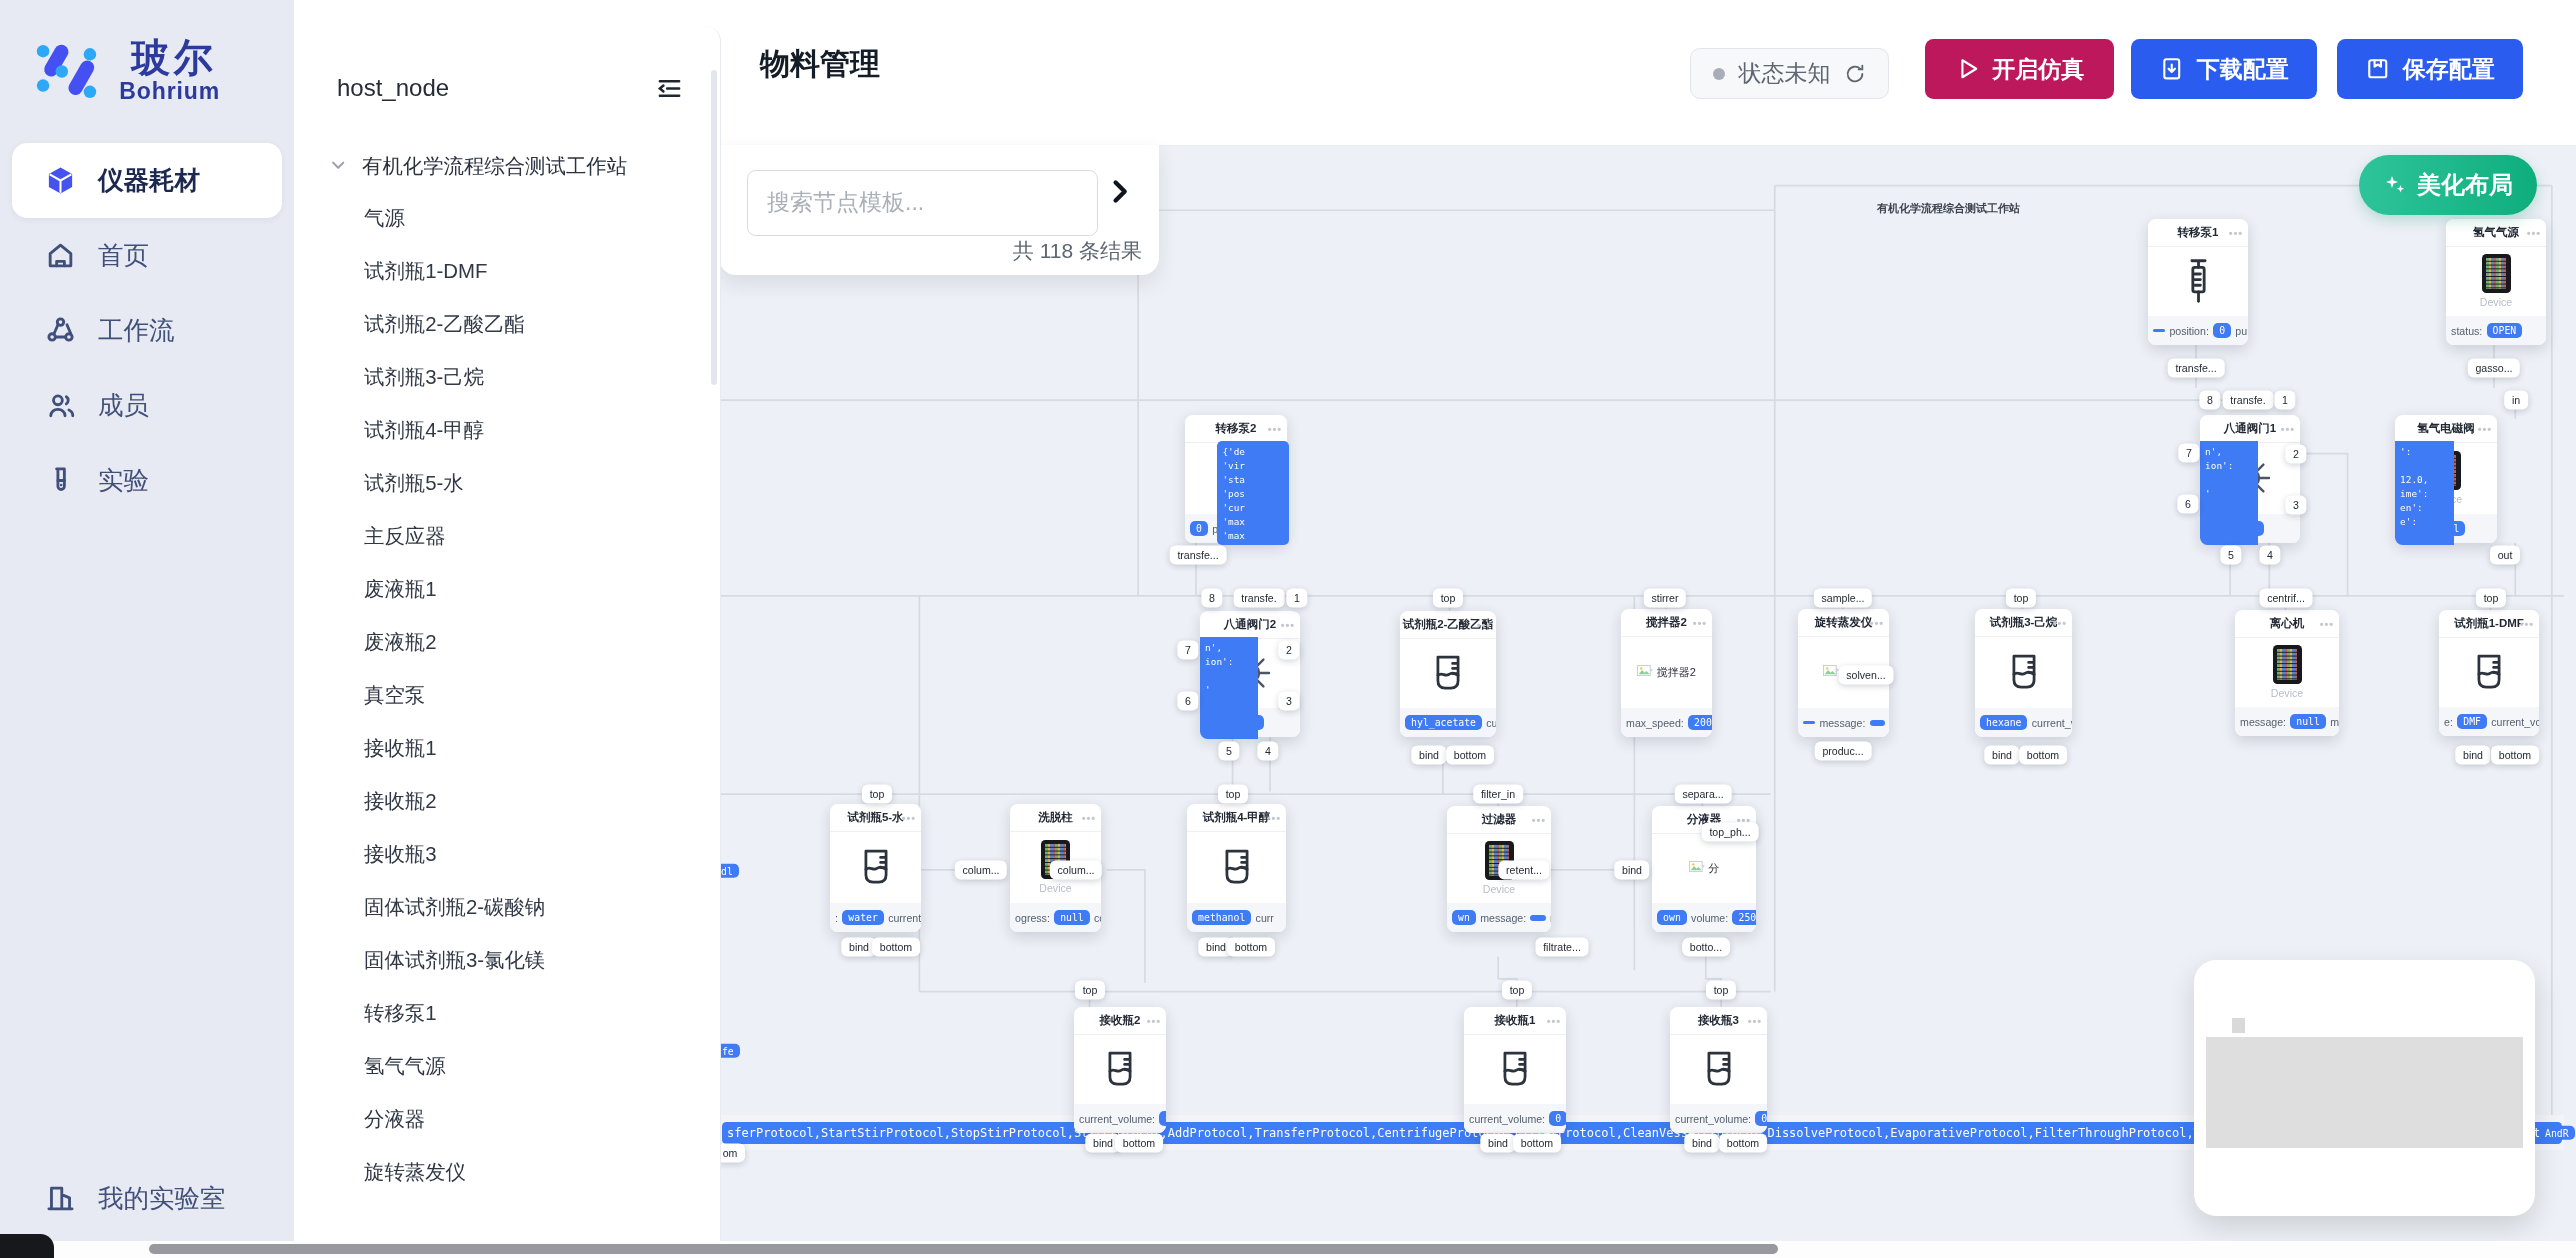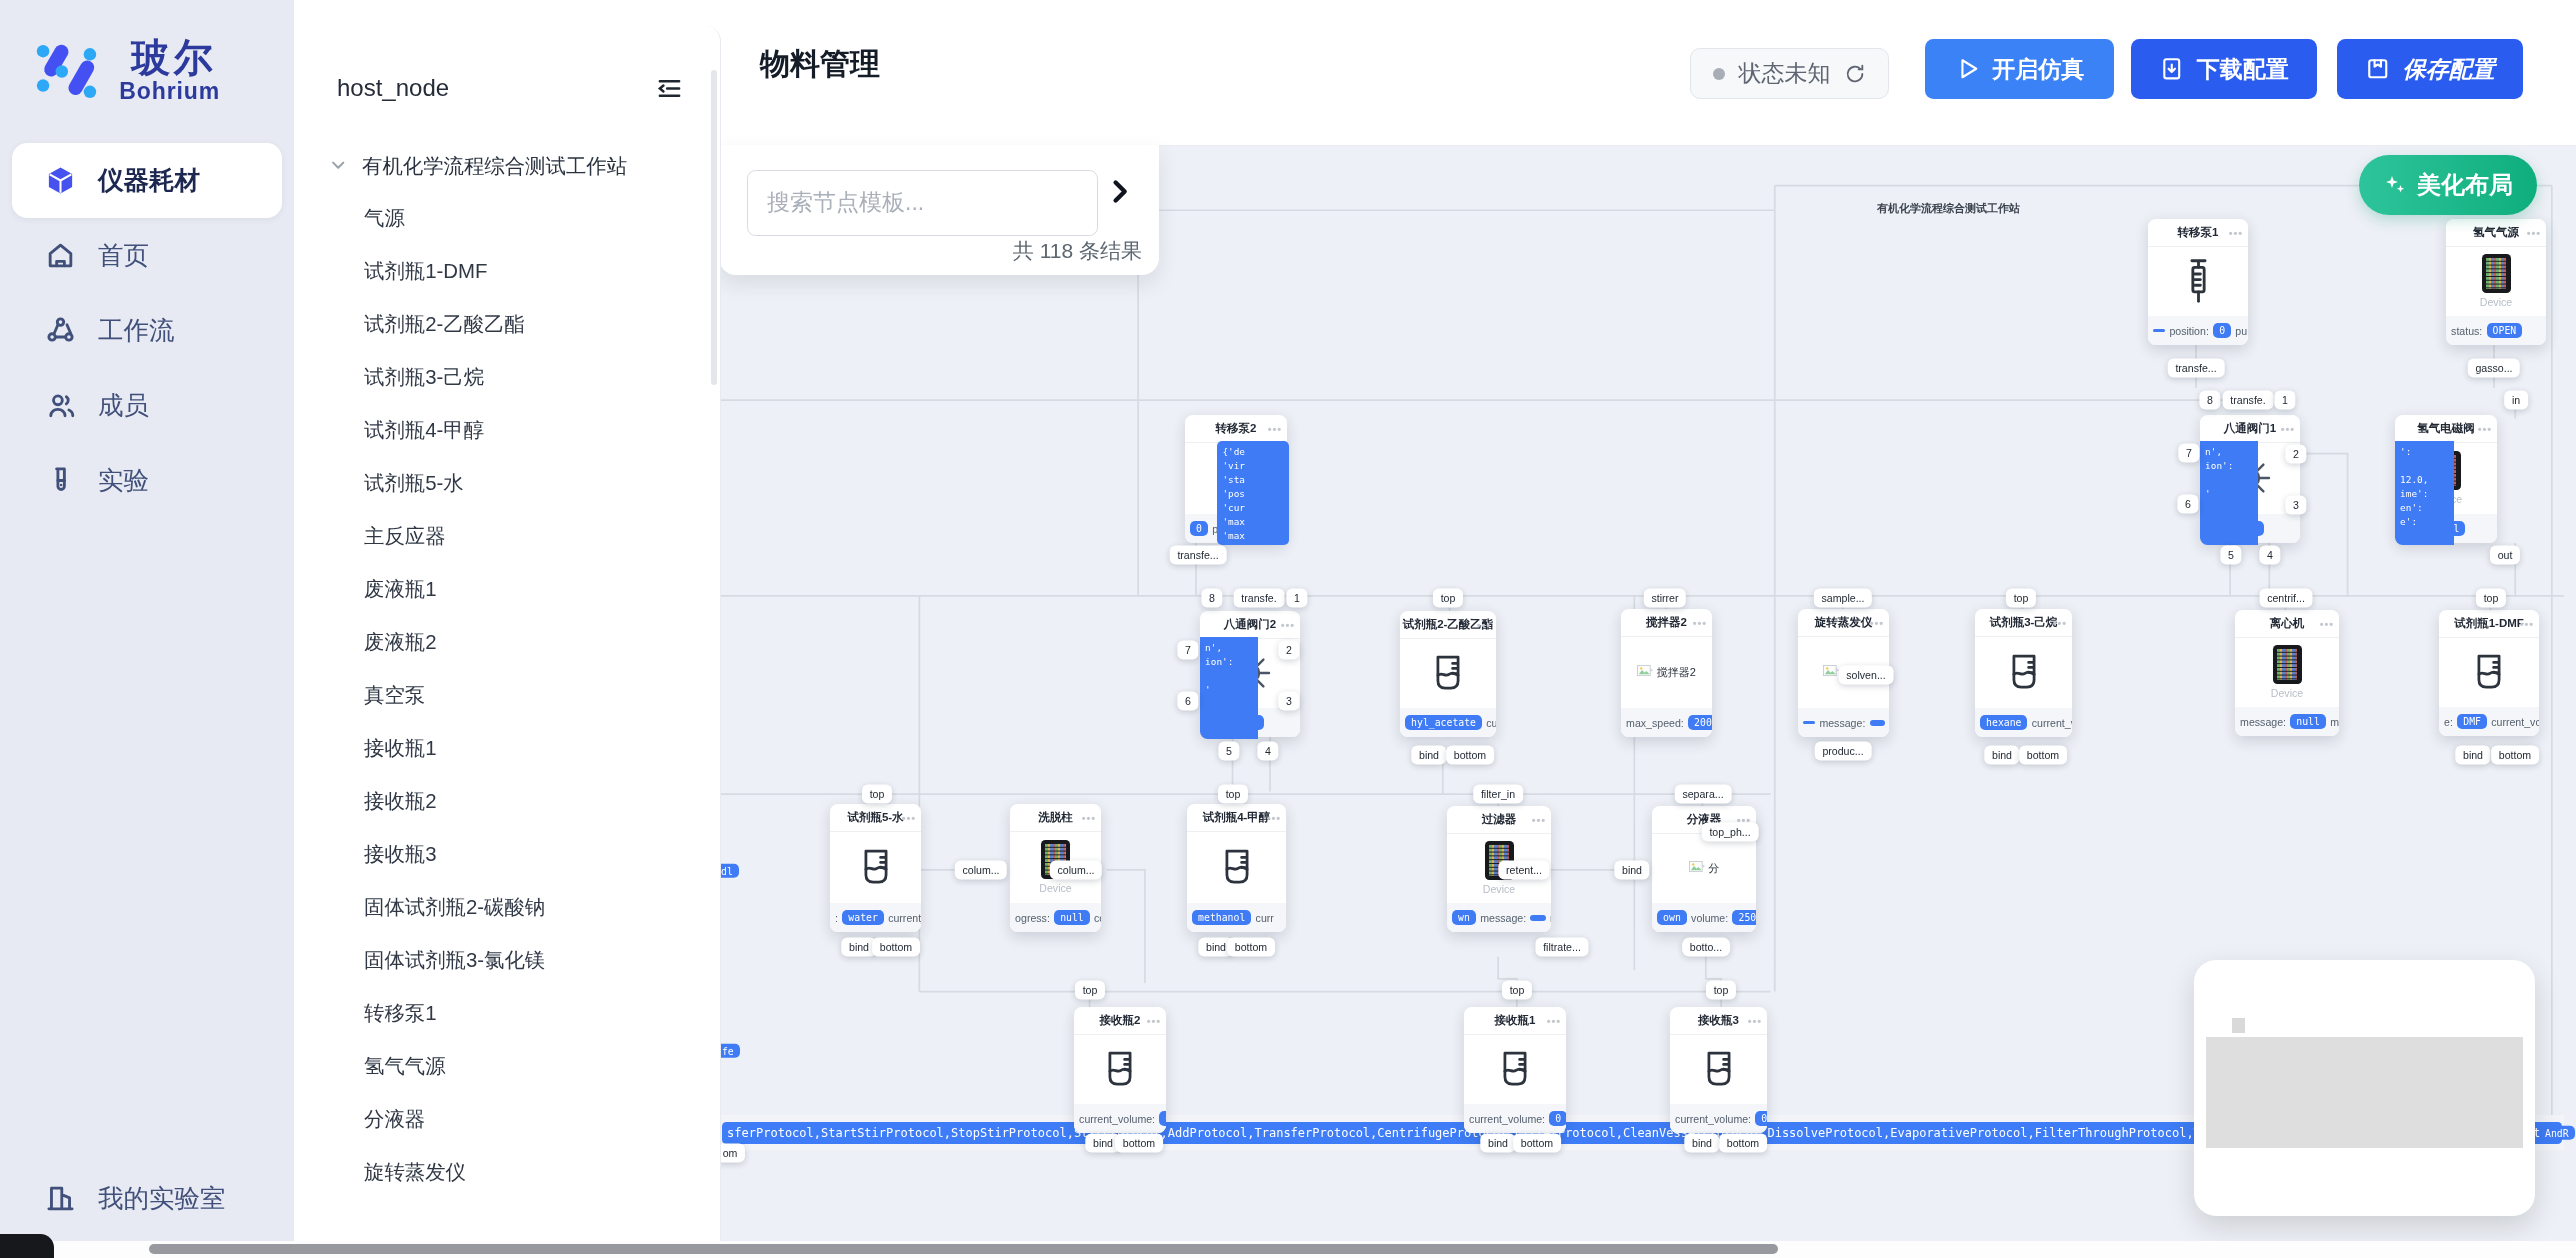--- a/index.html
+++ b/index.html
@@ -36,23 +36,23 @@
   
   .topbar{position:absolute;left:294px;top:0;width:2282px;height:145px;background:#fff;
     border-bottom:0.9px solid #e9ebf0;z-index:60;}
   .page-title{position:absolute;left:466px;top:44px;font-size:30px;font-weight:bold;color:#141c28;}
   .status-pill{position:absolute;left:1396px;top:48px;height:49px;display:flex;align-items:center;gap:13.6px;
     padding:0 22px;border:0.9px solid #e2e5ea;background:#f6f8fa;border-radius:10.2px;color:#5f6672;font-size:23px;cursor:pointer;}
   .status-dot{width:12px;height:12px;border-radius:50%;background:#a9adb5;}
   .btn{position:absolute;top:39px;height:60px;border:none;border-radius:8.5px;display:flex;align-items:center;
     justify-content:center;gap:12px;color:#fff;font-size:23px;font-weight:bold;cursor:pointer;font-family:"Liberation Sans",sans-serif;}
   .btn svg{width:25.5px;height:25.5px;}
-  .btn-green{left:1631px;width:189px;background:#3b82f6;}
+  .btn-green{left:1631px;width:189px;background:#be185d;}
   .btn-blue1{left:1837px;width:186px;background:#2a5cf0;}
-  .btn-blue2{left:2043px;width:186px;background:#2a5cf0;font-style:italic;}
+  .btn-blue2{left:2043px;width:186px;background:#2a5cf0;}
 
   
   .canvas{position:absolute;left:719px;top:145px;width:1857px;height:1098px;background:#edf0f6;z-index:1;overflow:hidden;}
   .edges{position:absolute;left:719px;top:0;width:1857px;height:1258px;z-index:5;pointer-events:none;}
   .ws-label{position:absolute;left:1877px;top:201px;font-size:11px;font-weight:bold;color:#3c434e;z-index:6;}
 
   
   .search-card{position:absolute;left:719px;top:145px;width:440px;height:130px;background:#fff;
     border-radius:0 0 17px 17px;box-shadow:0 8.5px 20.4px rgba(35,48,68,.10);z-index:62;}
   .search-input{position:absolute;left:28px;top:12.8px;width:351px;height:66px;box-sizing:border-box;

